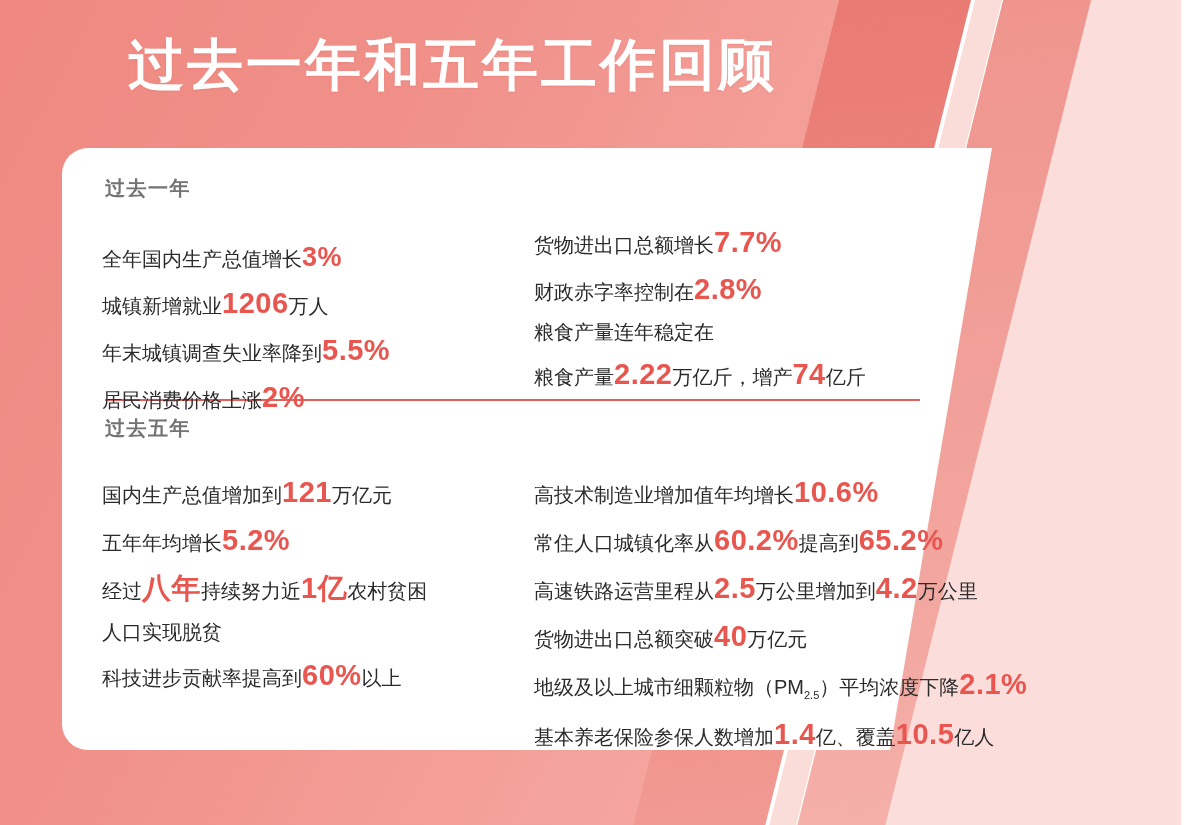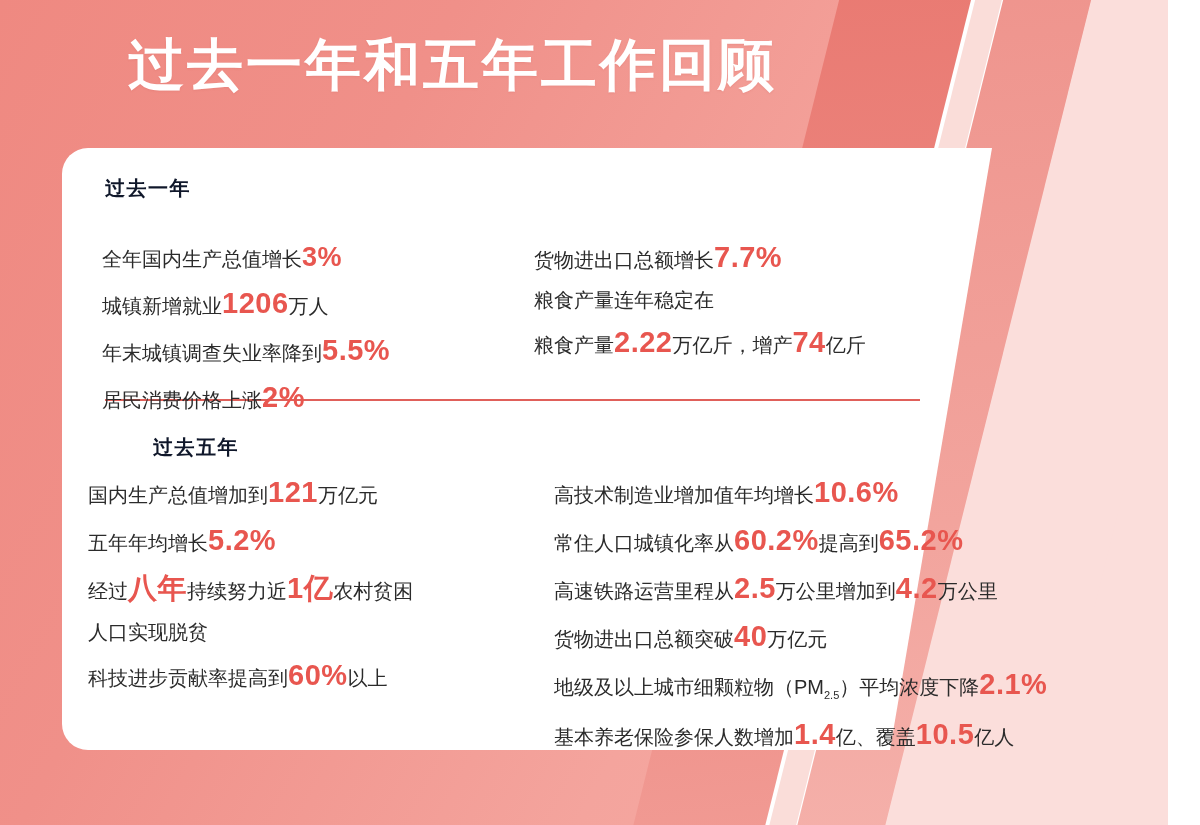--- a/index.html
+++ b/index.html
@@ -15,20 +15,21 @@
     background: #ffffff;
   }
 
   
   .poster {
     position: relative;
     width: 1168px;
     height: 825px;
     overflow: hidden;
     background: #ffffff;
+    padding-left: 13px;
   }
 
   
   .bg-field {
     position: absolute;
     left: 0;
     top: 0;
     width: 1200px;
     height: 825px;
     background: linear-gradient(118deg, #EF8981 0%, #F09089 28%, #F4A49D 62%, #F6B0A9 100%);
@@ -104,26 +105,26 @@
     line-height: 1.15;
     white-space: nowrap;
     text-shadow: 0 1px 2px rgba(200, 90, 82, 0.18);
   }
 
   
   .section-head {
     position: absolute;
     font-size: 20px;
     font-weight: 700;
-    color: #0f172a;
+    color: #737373;
     letter-spacing: 1.5px;
     white-space: nowrap;
   }
   #head-year { left: 105px; top: 175px; }
-  #head-five { left: 105px; top: 434px; margin-left: 48px; }
+  #head-five { left: 105px; top: 415px; }
 
   
   .divider {
     position: absolute;
     left: 105px;
     top: 399px;
     width: 815px;
     height: 2px;
     background: #E0605A;
   }
@@ -151,27 +152,27 @@
     font-size: 29px;
   }
   .small-sub {
     font-size: 11px;
     vertical-align: sub;
   }
 
   
   #y1-left  { left: 102px; top: 244px; }
   #y1-right { left: 534px; top: 228px; }
-  #y5-left  { left: 88px; top: 478px; }
+  #y5-left  { left: 102px; top: 478px; }
   #y5-right { left: 534px; top: 478px; }
 
   #y1-left  .stat-line { margin-bottom: 18px; }
-  #y1-right .stat-line { margin-bottom: 18px; margin-top: 15px; }
+  #y1-right .stat-line { margin-bottom: 18px; }
   #y5-left  .stat-line { margin-bottom: 19px; }
-  #y5-right .stat-line { margin-bottom: 19px; margin-left: 20px; }
+  #y5-right .stat-line { margin-bottom: 19px; }
 </style>
 </head>
 <body>
 
 <div class="poster">
 
   <div class="bg-field"></div>
   <div class="bg-pale"></div>
 
   <div class="stripe stripe-a"></div>
@@ -190,20 +191,21 @@
   <div class="section-head" id="head-five">过去五年</div>
 
   <div class="stat-list" id="y1-left">
       <div class="stat-line"><span>全年国内生产总值增长</span><span class="num num-lg">3%</span></div>
       <div class="stat-line"><span>城镇新增就业</span><span class="num num-xl">1206</span><span>万人</span></div>
       <div class="stat-line"><span>年末城镇调查失业率降到</span><span class="num num-xl">5.5%</span></div>
       <div class="stat-line"><span>居民消费价格上涨</span><span class="num num-xl">2%</span></div>
     </div>
   <div class="stat-list" id="y1-right">
       <div class="stat-line"><span>货物进出口总额增长</span><span class="num num-xl">7.7%</span></div>
+      <div class="stat-line"><span>财政赤字率控制在</span><span class="num num-xl">2.8%</span></div>
       <div class="stat-line"><span>粮食产量连年稳定在</span></div>
       <div class="stat-line"><span>粮食产量</span><span class="num num-xl">2.22</span><span>万亿斤，增产</span><span class="num num-xl">74</span><span>亿斤</span></div>
     </div>
   <div class="stat-list" id="y5-left">
       <div class="stat-line"><span>国内生产总值增加到</span><span class="num num-xl">121</span><span>万亿元</span></div>
       <div class="stat-line"><span>五年年均增长</span><span class="num num-xl">5.2%</span></div>
       <div class="stat-line"><span>经过</span><span class="num num-xl">八年</span><span>持续努力近</span><span class="num num-xl">1亿</span><span>农村贫困</span></div>
       <div class="stat-line"><span>人口实现脱贫</span></div>
       <div class="stat-line"><span>科技进步贡献率提高到</span><span class="num num-xl">60%</span><span>以上</span></div>
     </div>

